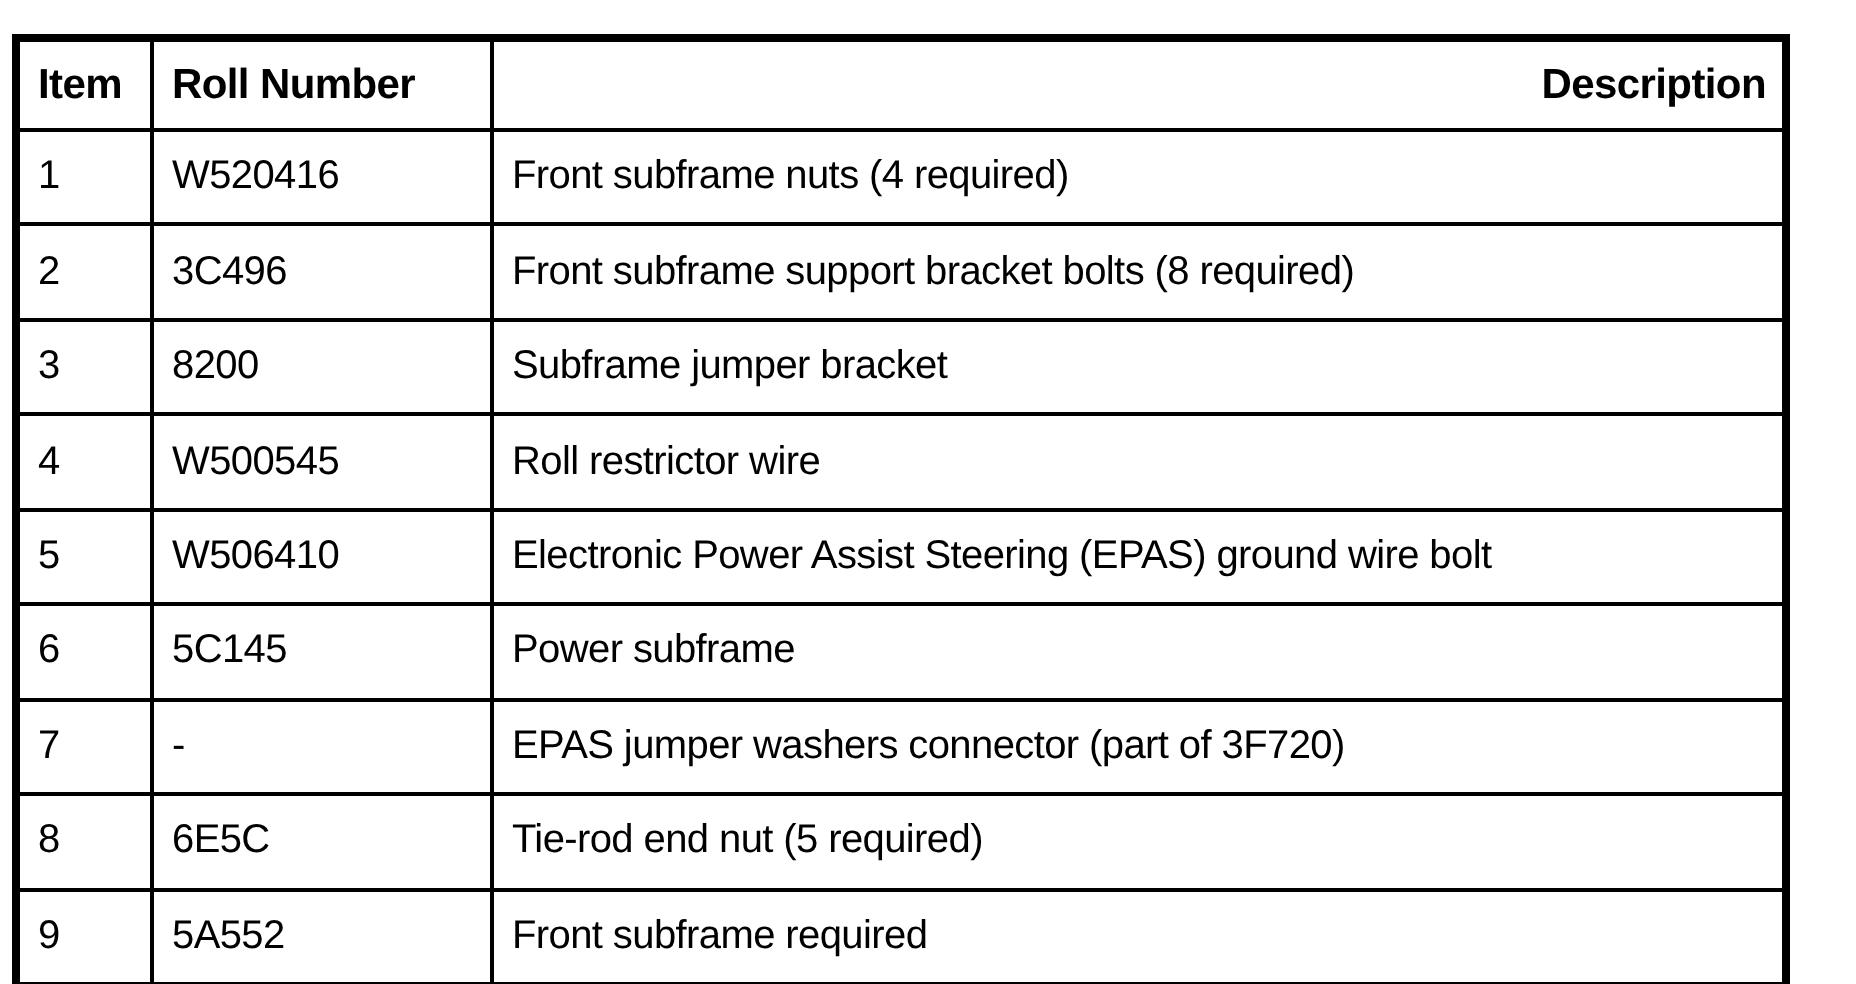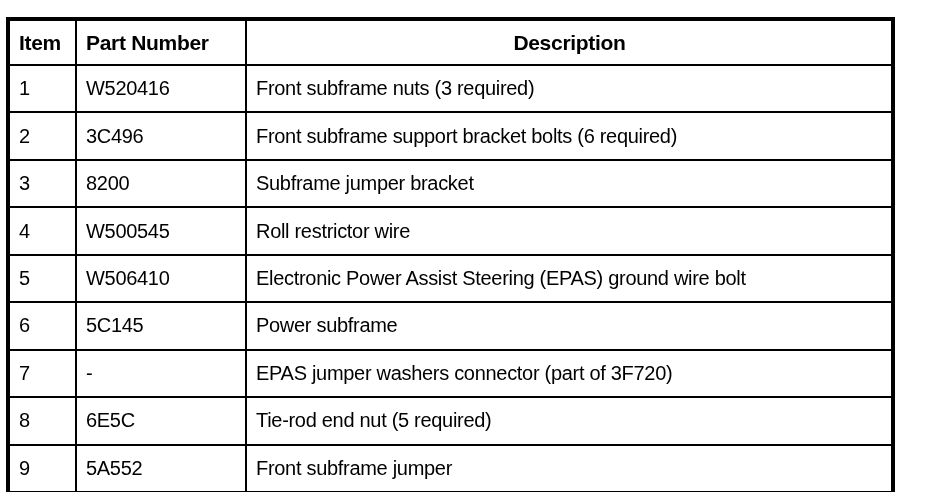--- a/index.html
+++ b/index.html
@@ -43,21 +43,21 @@
     overflow: hidden;
     background: #ffffff;
   }
   table.parts-table th {
     font-weight: bold;
     font-size: 21px;
     text-align: left;
     height: 43px;
   }
   table.parts-table th.center {
-    text-align: center;
+    text-align: right;
   }
   table.parts-table td {
     height: 44px;
     text-align: left;
   }
   col.col-item { width: 68px; }
   col.col-part { width: 170px; }
   col.col-desc { width: auto; }
 </style>
 </head>
@@ -66,34 +66,34 @@
 <div class="page">
   <table class="parts-table">
     <colgroup>
       <col class="col-item">
       <col class="col-part">
       <col class="col-desc">
     </colgroup>
     <thead>
       <tr>
         <th>Item</th>
-        <th>Part Number</th>
+        <th>Roll Number</th>
         <th class="center">Description</th>
       </tr>
     </thead>
     <tbody>
       <tr>
         <td>1</td>
         <td>W520416</td>
-        <td>Front subframe nuts (3 required)</td>
+        <td>Front subframe nuts (4 required)</td>
       </tr>
       <tr>
         <td>2</td>
         <td>3C496</td>
-        <td>Front subframe support bracket bolts (6 required)</td>
+        <td>Front subframe support bracket bolts (8 required)</td>
       </tr>
       <tr>
         <td>3</td>
         <td>8200</td>
         <td>Subframe jumper bracket</td>
       </tr>
       <tr>
         <td>4</td>
         <td>W500545</td>
         <td>Roll restrictor wire</td>
@@ -114,17 +114,17 @@
         <td>EPAS jumper washers connector (part of 3F720)</td>
       </tr>
       <tr>
         <td>8</td>
         <td>6E5C</td>
         <td>Tie-rod end nut (5 required)</td>
       </tr>
       <tr>
         <td>9</td>
         <td>5A552</td>
-        <td>Front subframe jumper</td>
+        <td>Front subframe required</td>
       </tr>
     </tbody>
   </table>
 </div>
 
 </body></html>

